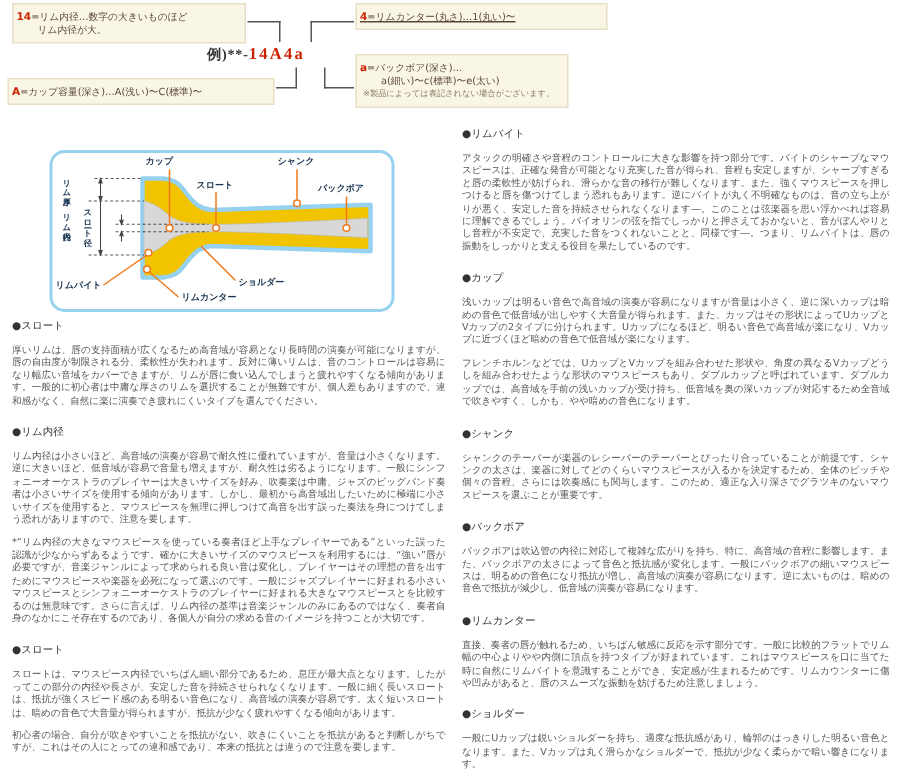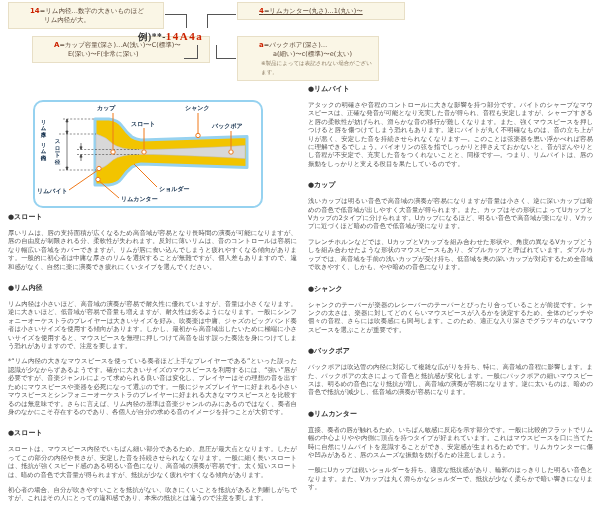--- a/index.html
+++ b/index.html
@@ -9,21 +9,21 @@
     background:#ffffff;
     font-family:"DejaVu Sans","Liberation Sans",sans-serif;
     color:#555;
     overflow:hidden;
   }
   
   .fbox {
     position:absolute;
     background:#faf6e6;
     border:1px solid #e8dfc6;
-    padding:4px 6px 3px 21px;
+    padding:4px 6px 3px 2px;
     font-size:6.5px;
     line-height:9px;
     color:#5a4636;
   }
   .fbox .key { color:#cc2200; font-weight:bold; font-size:7px; }
   .fbox .l2 { padding-left:14px; }
   .fbox .note { font-size:5.5px; color:#8a7a62; padding-left:2px; }
   .formula-example {
     position:absolute; left:138px; top:30px;
     font-size:9.5px; font-weight:bold; color:#333;
@@ -45,44 +45,43 @@
   }
   .vlabel {
     position:absolute; font-size:5.5px; font-weight:bold; color:#16324f;
     writing-mode:vertical-rl; text-orientation:upright; letter-spacing:0px; line-height:6px;
   }
   
   .col { position:absolute; }
   .col-left  { left:8px;   top:212px; width:289px; }
   .col-right { left:308px; top:84px;  width:285px; }
   .sec-title {
-    font-size:7px; font-weight:bold; color:#333;
+    font-size:7px; font-weight:normal; color:#333;
     margin:12px 0 7px 0;
   }
   .sec-title:first-child { margin-top:0; }
   .sec-p {
     font-size:6.4px; line-height:8.4px; color:#555;
     text-align:justify; margin-bottom:7px;
   }
 </style>
 </head>
 <body>
 
 <div class="fbox" style="left:8px; top:2px; width:156px;">
   <span class="key">14</span><span>=リム内径…数字の大きいものほど</span>
   <div class="l2">リム内径が大。</div>
 </div>
 
 <div class="fbox" style="left:237px; top:2px; width:168px;text-decoration:underline;">
   <span class="key">4</span><span>=リムカンター(丸さ)…1(丸い)〜</span>
 </div>
 
-<div class="fbox" style="left:5px; top:36px; width:178px;margin-left:27px;">
+<div class="fbox" style="left:5px; top:52px; width:178px;">
   <span class="key">A</span><span>=カップ容量(深さ)…A(浅い)〜C(標準)〜</span>
-  <div class="l2">E(深い)〜F(非常に深い)</div>
 </div>
 
 <div class="fbox" style="left:237px; top:36px; width:142px;">
   <span class="key">a</span><span>=バックボア(深さ)…</span>
   <div class="l2">a(細い)〜c(標準)〜e(太い)</div>
   <div class="note">※製品によっては表記されない場合がございます。</div>
 </div>
 
 <div class="formula-example">
   <span>例)**-</span><span class="code">14A4a</span>
@@ -174,14 +173,15 @@
 
   <div class="sec-title">●シャンク</div>
   <p class="sec-p">シャンクのテーパーが楽器のレシーバーのテーパーとぴったり合っていることが前提です。シャンクの太さは、楽器に対してどのくらいマウスピースが入るかを決定するため、全体のピッチや個々の音程、さらには吹奏感にも関与します。このため、適正な入り深さでグラツキのないマウスピースを選ぶことが重要です。</p>
 
   <div class="sec-title">●バックボア</div>
   <p class="sec-p">バックボアは吹込管の内径に対応して複雑な広がりを持ち、特に、高音域の音程に影響します。また、バックボアの太さによって音色と抵抗感が変化します。一般にバックボアの細いマウスピースは、明るめの音色になり抵抗が増し、高音域の演奏が容易になります。逆に太いものは、暗めの音色で抵抗が減少し、低音域の演奏が容易になります。</p>
 
   <div class="sec-title">●リムカンター</div>
   <p class="sec-p">直接、奏者の唇が触れるため、いちばん敏感に反応を示す部分です。一般に比較的フラットでリム幅の中心よりやや内側に頂点を持つタイプが好まれています。これはマウスピースを口に当てた時に自然にリムバイトを意識することができ、安定感が生まれるためです。リムカウンターに傷や凹みがあると、唇のスムーズな振動を妨げるため注意しましょう。</p>
 
+  <div class="sec-title">●ショルダー</div>
   <p class="sec-p">一般にUカップは鋭いショルダーを持ち、適度な抵抗感があり、輪郭のはっきりした明るい音色となります。また、Vカップは丸く滑らかなショルダーで、抵抗が少なく柔らかで暗い響きになります。</p>
 </div>
 
 </body></html>

